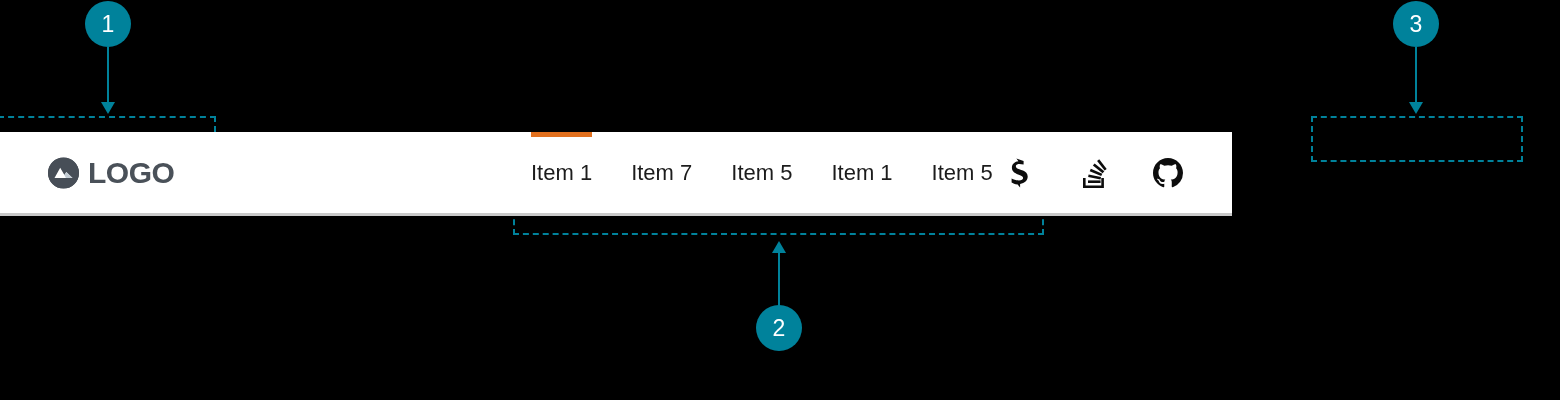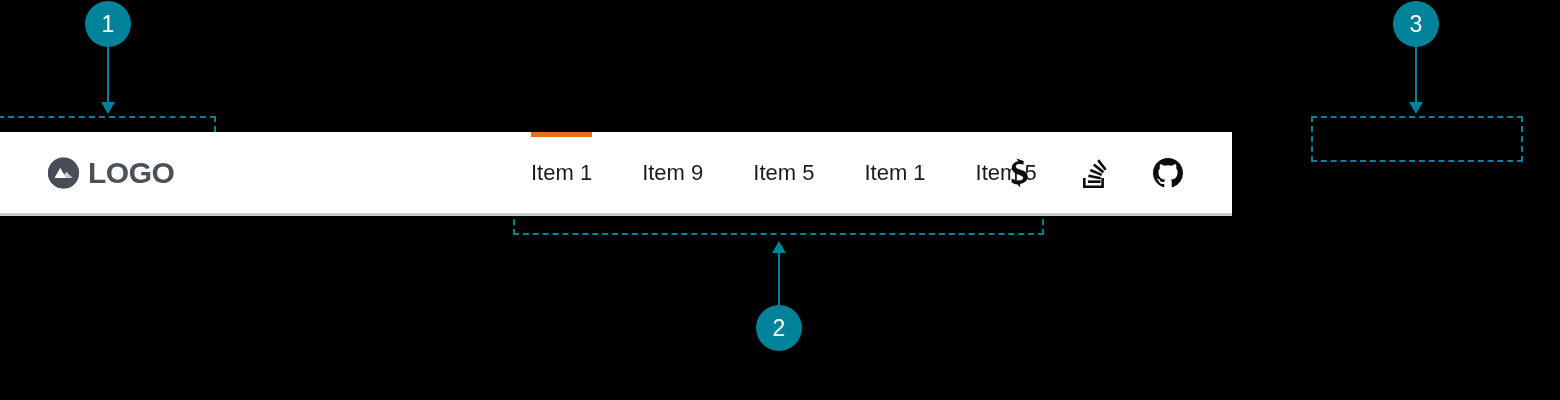--- a/index.html
+++ b/index.html
@@ -76,21 +76,21 @@
   }
 
   
   .nav-items {
     position: absolute;
     left: 531px;
     top: 0;
     height: 100%;
     display: flex;
     align-items: center;
-    gap: 12px;
+    gap: 1px;
   }
   .nav-item {
     position: relative;
     height: 100%;
     display: flex;
     align-items: center;
     padding: 0 0;
     margin-right: 38px;
     font-size: 22px;
     color: #1c1c1c;
@@ -203,21 +203,21 @@
       <span class="brand-text">LOGO</span>
     </a>
 
     <div class="nav-items">
       <a class="nav-item active" href="#">
         <span class="indicator"></span>
         <span>Item 1</span>
       </a>
       <a class="nav-item" href="#">
         <span class="indicator"></span>
-        <span>Item 9</span>
+        <span>Item 7</span>
       </a>
       <a class="nav-item" href="#">
         <span class="indicator"></span>
         <span>Item 5</span>
       </a>
       <a class="nav-item" href="#">
         <span class="indicator"></span>
         <span>Item 1</span>
       </a>
       <a class="nav-item" href="#">

